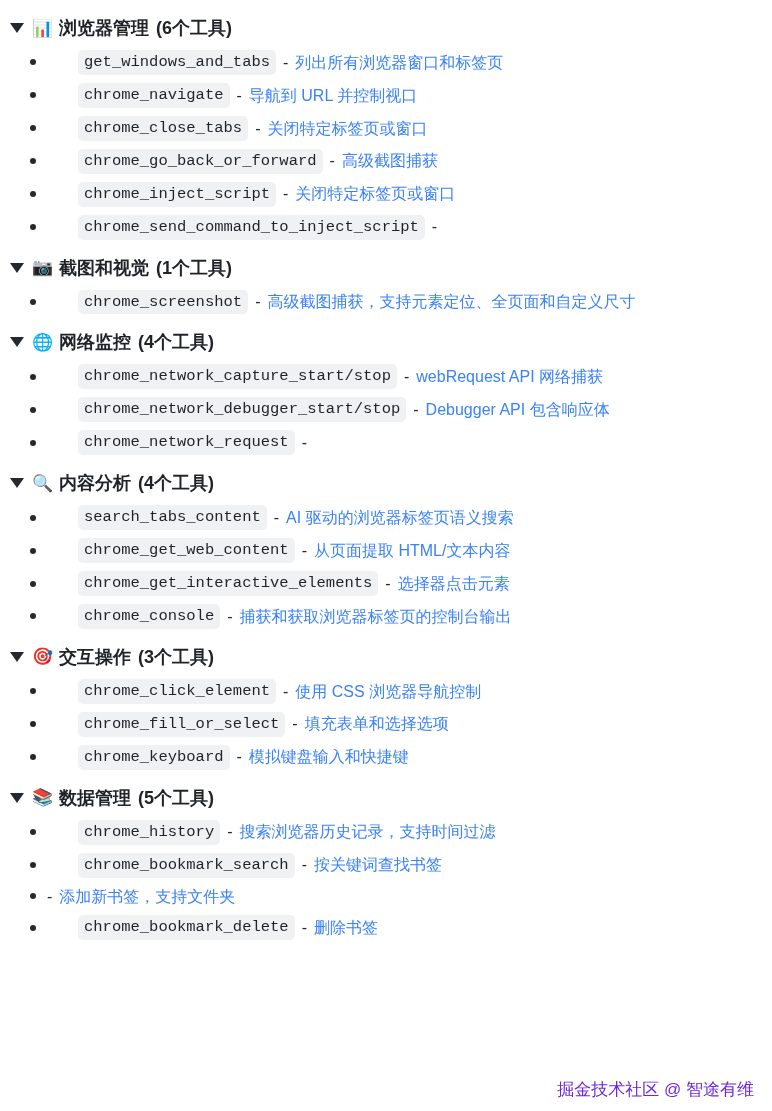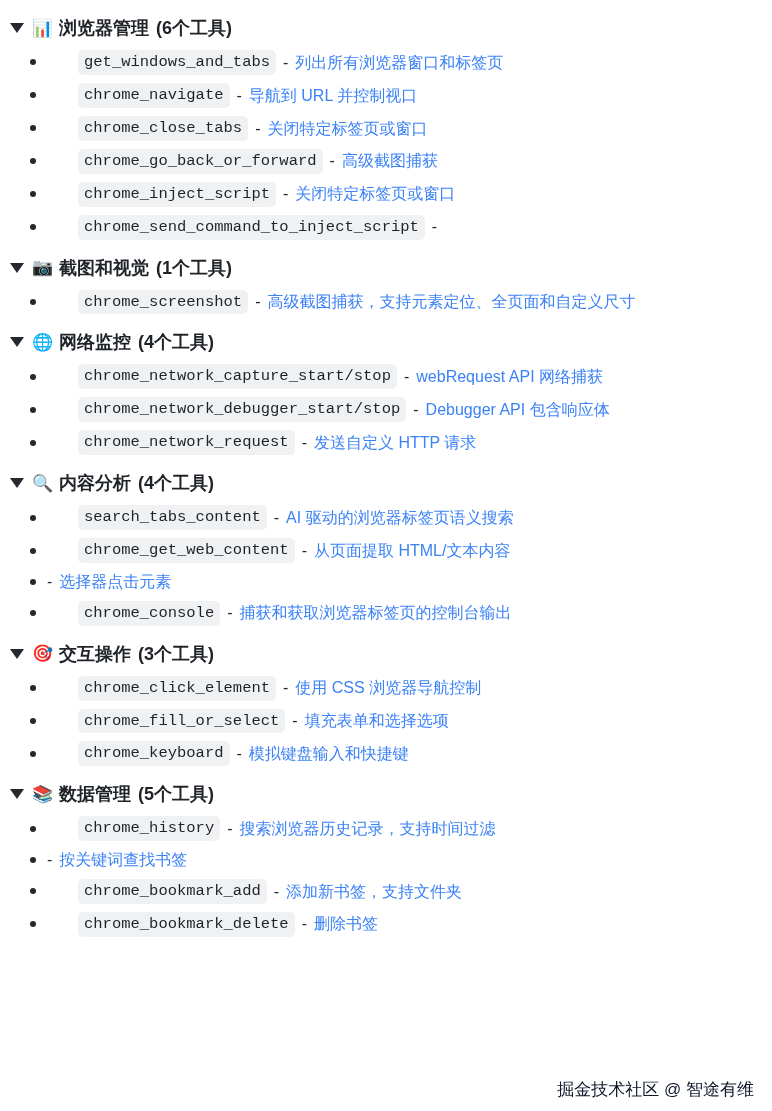--- a/index.html
+++ b/index.html
@@ -93,21 +93,21 @@
   .desc {
     font-size: 16px;
     color: #3b82f6;
     white-space: nowrap;
   }
   .watermark {
     position: absolute;
     right: 18px;
     bottom: 10px;
     font-size: 17px;
-    color: #0f172a;
+    color: #6d28d9;
     white-space: nowrap;
   }
 </style>
 </head>
 <body>
 
 <div class="page">
   <div id="sections-root">
       <div class="section">
         <div class="section-header">
@@ -187,21 +187,20 @@
           <li>
             <span class="bullet"></span>
             <code class="tool">chrome_network_debugger_start/stop</code>
             <span class="dash">-</span>
             <span class="desc">Debugger API 包含响应体</span>
           </li>
           <li>
             <span class="bullet"></span>
             <code class="tool">chrome_network_request</code>
             <span class="dash">-</span>
-            <span class="desc">发送自定义 HTTP 请求</span>
           </li>
         </ul>
       </div>
       <div class="section">
         <div class="section-header">
           <span class="caret"></span>
           <span class="sec-emoji">🔍</span>
           <span class="sec-title">内容分析</span>
           <span class="sec-count">(4个工具)</span>
         </div>
@@ -213,20 +212,21 @@
             <span class="desc">AI 驱动的浏览器标签页语义搜索</span>
           </li>
           <li>
             <span class="bullet"></span>
             <code class="tool">chrome_get_web_content</code>
             <span class="dash">-</span>
             <span class="desc">从页面提取 HTML/文本内容</span>
           </li>
           <li>
             <span class="bullet"></span>
+            <code class="tool">chrome_get_interactive_elements</code>
             <span class="dash">-</span>
             <span class="desc">选择器点击元素</span>
           </li>
           <li>
             <span class="bullet"></span>
             <code class="tool">chrome_console</code>
             <span class="dash">-</span>
             <span class="desc">捕获和获取浏览器标签页的控制台输出</span>
           </li>
         </ul>
@@ -268,26 +268,26 @@
         </div>
         <ul class="tool-list">
           <li>
             <span class="bullet"></span>
             <code class="tool">chrome_history</code>
             <span class="dash">-</span>
             <span class="desc">搜索浏览器历史记录，支持时间过滤</span>
           </li>
           <li>
             <span class="bullet"></span>
+            <code class="tool">chrome_bookmark_search</code>
             <span class="dash">-</span>
             <span class="desc">按关键词查找书签</span>
           </li>
           <li>
             <span class="bullet"></span>
-            <code class="tool">chrome_bookmark_add</code>
             <span class="dash">-</span>
             <span class="desc">添加新书签，支持文件夹</span>
           </li>
           <li>
             <span class="bullet"></span>
             <code class="tool">chrome_bookmark_delete</code>
             <span class="dash">-</span>
             <span class="desc">删除书签</span>
           </li>
         </ul>

